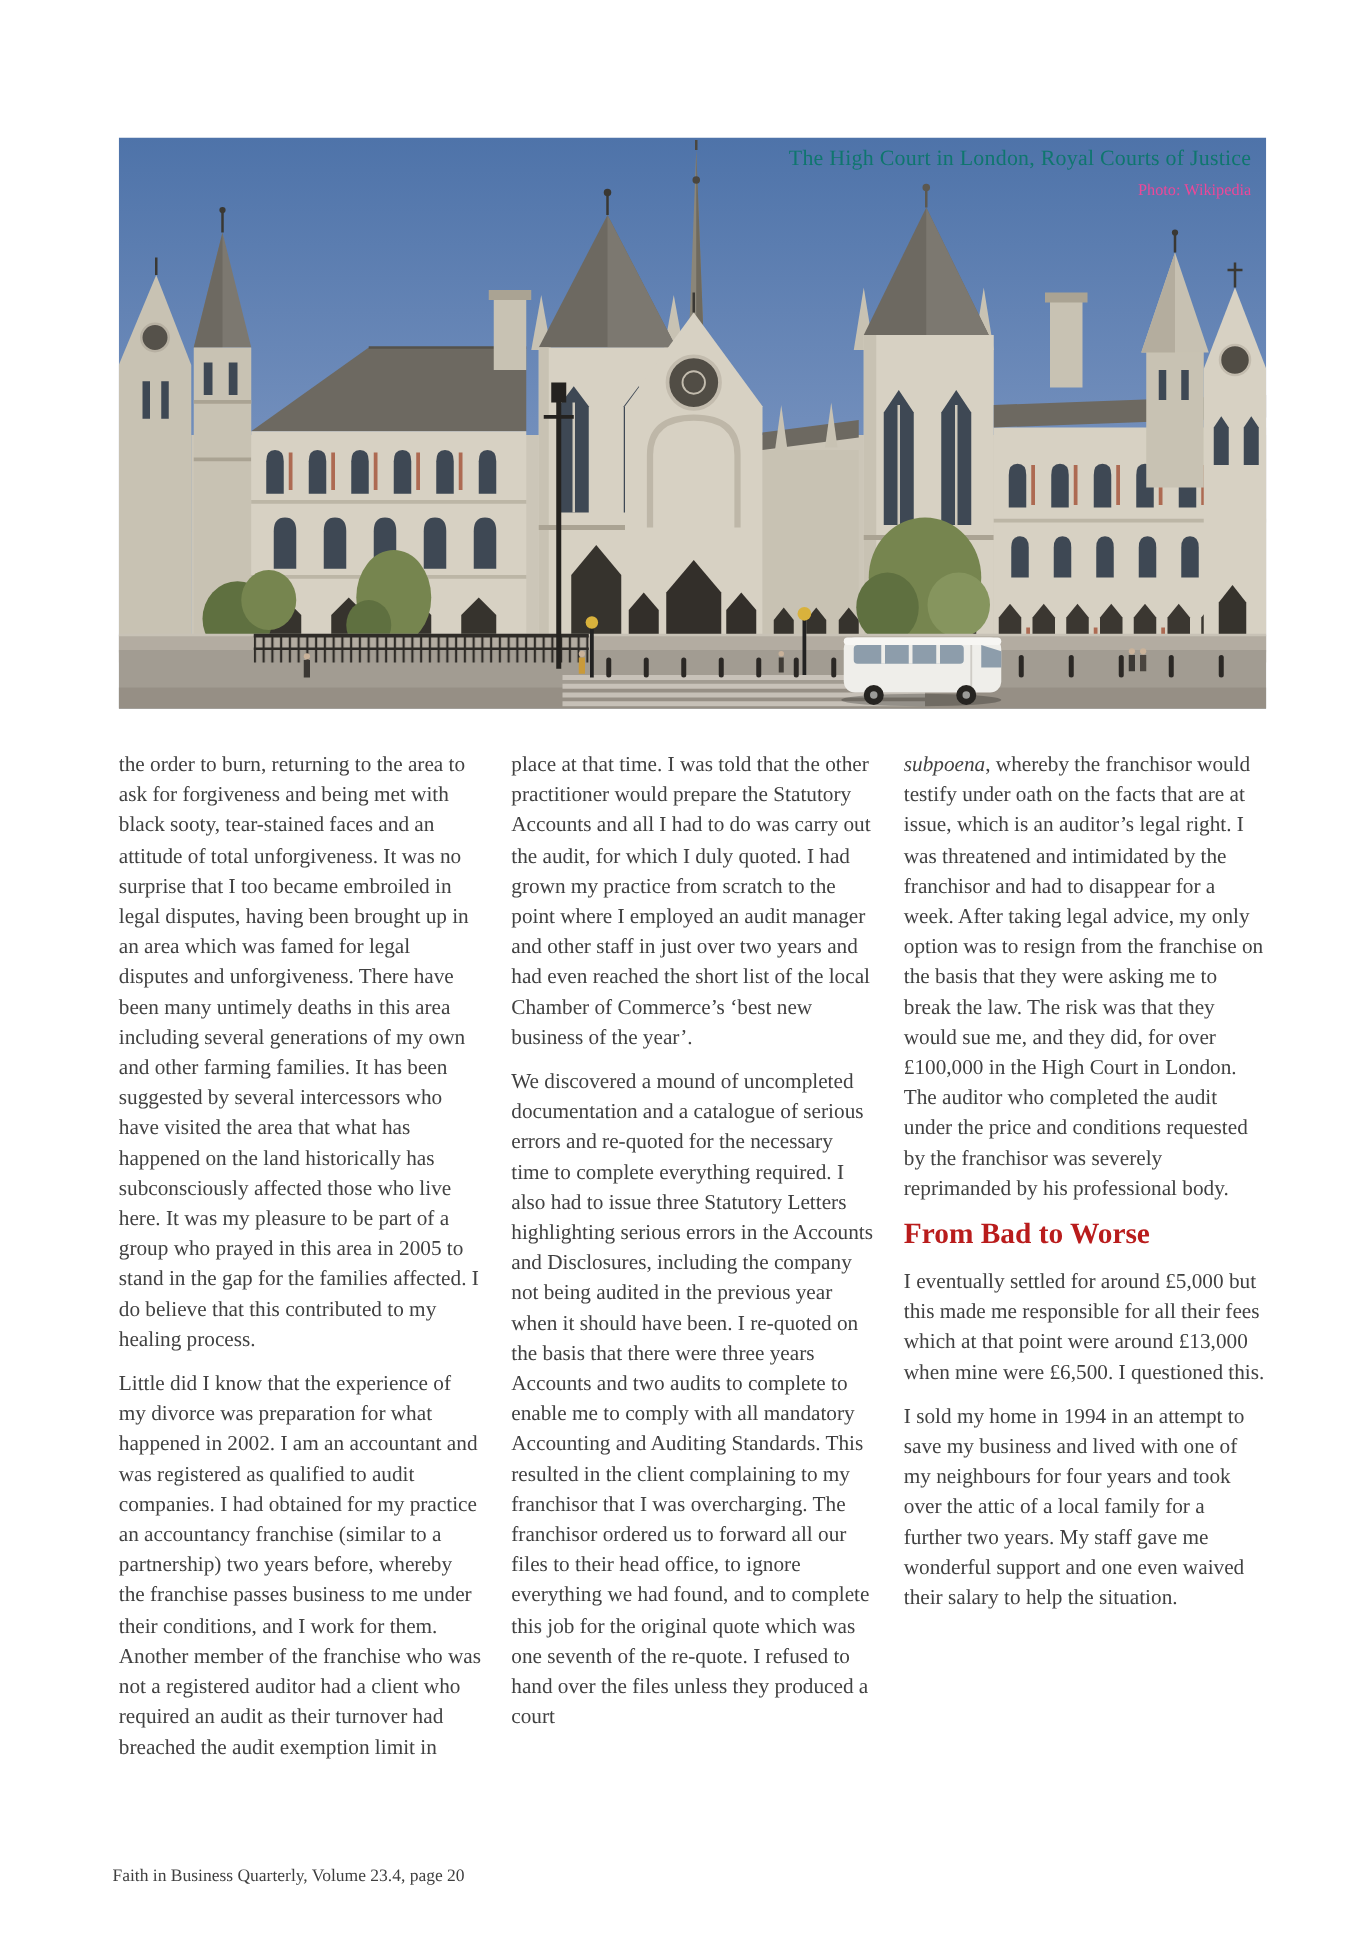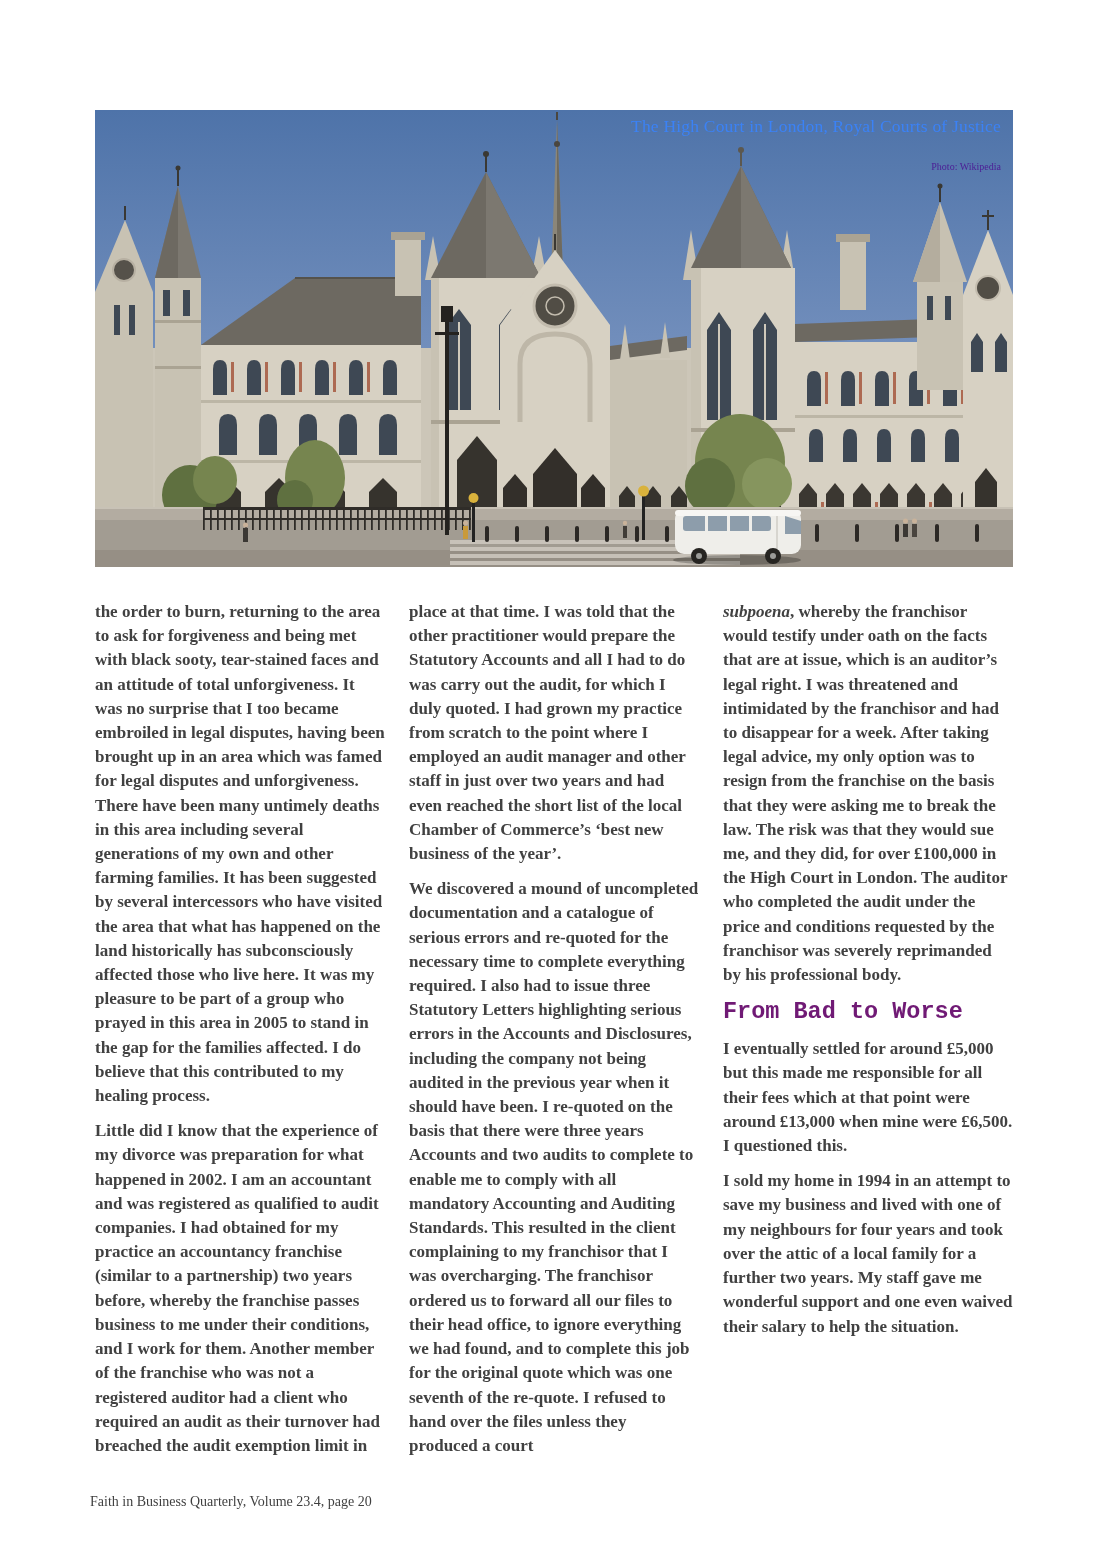--- a/index.html
+++ b/index.html
@@ -1,27 +1,27 @@
 <!DOCTYPE html>
 <html><head>
 <meta charset="utf-8">
 <style>
   html,body{margin:0;padding:0;background:#ffffff;}
   .page{position:relative;width:1095px;height:1548px;background:#ffffff;
         font-family:"Liberation Serif", serif;overflow:hidden;}
   .photo{position:absolute;left:95px;top:110px;width:918px;height:457px;margin:0;}
   .photo svg{display:block;width:100%;height:100%;}
   .caption{position:absolute;top:5px;right:12px;text-align:right;}
-  .cap1{font-size:17.5px;line-height:22px;color:#3b82f6;letter-spacing:.2px;}
-  .cap2{font-size:10px;margin-top:24px;color:#4c1d95;}
+  .cap1{font-size:17.5px;line-height:22px;color:#0f766e;letter-spacing:.2px;}
+  .cap2{font-size:13px;margin-top:7px;color:#ec4899;}
   .columns{position:absolute;left:95px;top:600px;width:918px;display:flex;gap:24px;}
   .col{width:290px;font-size:17px;line-height:24.2px;color:#414141;text-align:left;}
-  .col p{margin:0 0 11px 0;font-weight:bold;}
+  .col p{margin:0 0 11px 0;}
   .col em{font-style:italic;}
-  .col h2{font-family:Liberation Mono, monospace;font-weight:bold;color:#701a75;
+  .col h2{font-family:Liberation Serif, serif;font-weight:bold;color:#b91c1c;
           font-size:23.5px;line-height:1.15;margin:9px 0 12px 0;}
   .footer{position:absolute;left:90px;top:1494px;font-size:14px;color:#3f3f3f;}
 </style>
 </head>
 <body>
 
 <div class="page">
 
   <figure class="photo">
     <svg viewBox="0 0 918 457" preserveAspectRatio="none">

